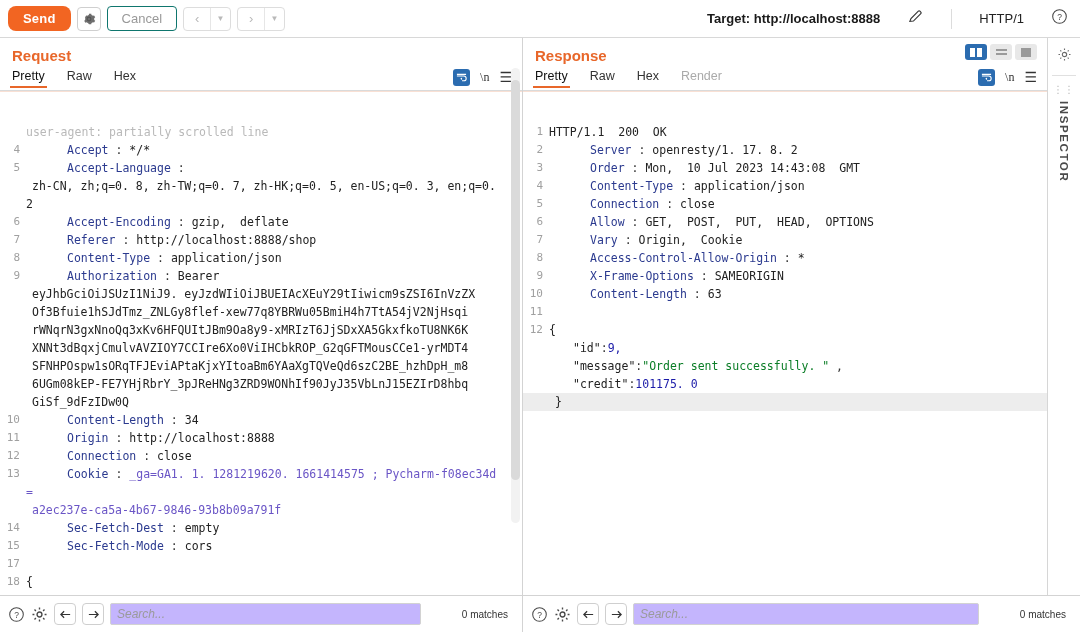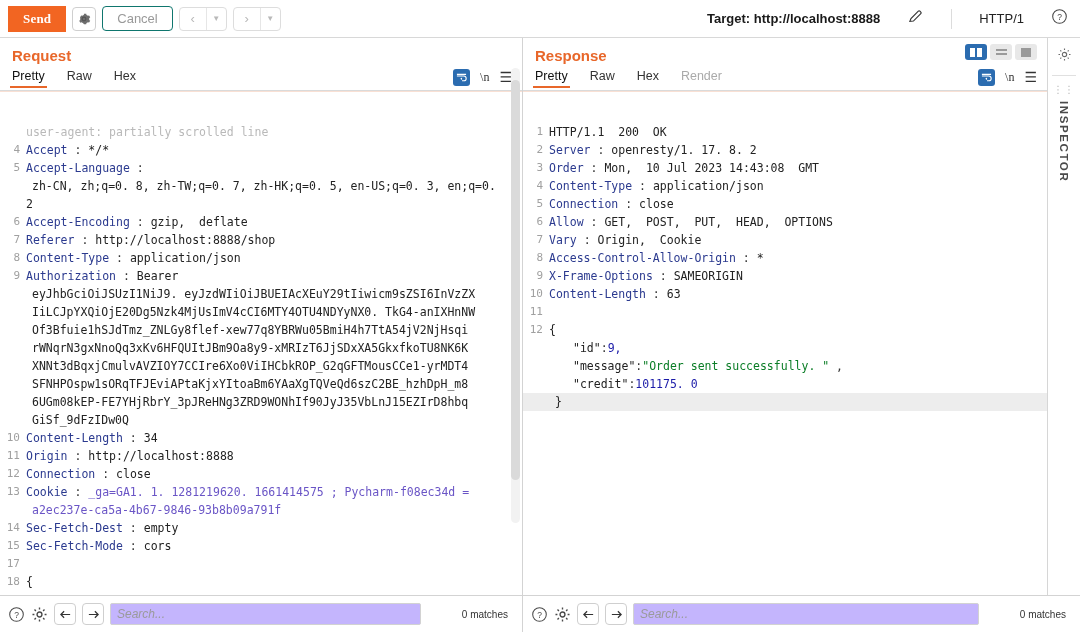--- a/index.html
+++ b/index.html
@@ -12,23 +12,22 @@
   #app { position: relative; width: 1080px; height: 632px; background:#fff; }
 
   
   .toolbar {
     position:absolute; left:0; top:0; width:1080px; height:38px;
     background:#fff; border-bottom:1px solid #d8d8d8;
     display:flex; align-items:center; padding:0 8px; gap:6px;
   }
   .send-btn {
     background:#f26522; color:#fff; font-weight:bold; font-size:13px;
-    border:none; border-radius:0; padding:5px 15px; cursor:pointer;
+    border:none; border-radius:8px; padding:5px 15px; cursor:pointer;
     letter-spacing:.2px;
-    font-family:Liberation Serif, serif;
   }
   .icon-btn {
     width:24px; height:24px; border:1px solid #cfcfcf; border-radius:4px;
     background:#fff; display:flex; align-items:center; justify-content:center;
     cursor:pointer; color:#555;
   }
   .cancel-btn {
     border:1px solid #0f766e; border-radius:4px; background:#fff;
     color:#999; font-size:13px; padding:4px 14px; cursor:pointer;
   }
@@ -101,21 +100,21 @@
     overflow:hidden; background:#fff;
     font-family:"DejaVu Sans Mono","Liberation Mono",monospace;
     font-size:11.5px; line-height:18px;
   }
   .ln-row { display:flex; align-items:flex-start; }
   .ln {
     width:26px; min-width:26px; text-align:right; color:#a0a0a0;
     padding-right:6px; user-select:none; font-size:11px;
   }
   .lc { flex:1; white-space:pre-wrap; word-break:break-all; padding-right:16px; }
-  .hdr-name { color:#2b3a8f; }
+  .hdr-name { color:#2b3a8f;margin-left:41px; }
   .punc { color:#333; }
   .val { color:#222; }
   .cookie-val { color:#6a55c6; }
   .jstr { color:#0a7d26; }
   .jkey { color:#222; }
   .jnum { color:#1a1aa8; }
   .cut-line { color:#b9b9b9; }
   .hl-row { background:#ededed; }
 
   
@@ -255,24 +254,20 @@
             <div class="ln-row">
               <span class="ln">9</span>
               <span class="lc"><span class="hdr-name">Authorization</span><span class="punc"> : </span><span class="val">Bearer</span></span>
             </div>
             <div class="ln-row">
               <span class="ln"></span>
               <span class="lc"><span style="padding-left:6px;" class="val">eyJhbGciOiJSUzI1NiJ9. eyJzdWIiOiJBUEIAcXEuY29tIiwicm9sZSI6InVzZX</span></span>
             </div>
             <div class="ln-row">
               <span class="ln"></span>
-              <span class="lc"><span style="padding-left:6px;" class="val">IiLCJpYXQiOjE20Dg5Nzk4MjUsImV4cCI6MTY4OTU4NDYyNX0. TkG4-anIXHnNW</span></span>
-            </div>
-            <div class="ln-row">
-              <span class="ln"></span>
               <span class="lc"><span style="padding-left:6px;" class="val">Of3Bfuie1hSJdTmz_ZNLGy8flef-xew77q8YBRWu05BmiH4h7TtA54jV2NjHsqi</span></span>
             </div>
             <div class="ln-row">
               <span class="ln"></span>
               <span class="lc"><span style="padding-left:6px;margin-top:40px;" class="val">rWNqrN3gxNnoQq3xKv6HFQUItJBm9Oa8y9-xMRIzT6JjSDxXA5GkxfkoTU8NK6K</span></span>
             </div>
             <div class="ln-row">
               <span class="ln"></span>
               <span class="lc"><span style="padding-left:6px;" class="val">XNNt3dBqxjCmulvAVZIOY7CCIre6Xo0ViIHCbkROP_G2qGFTMousCCe1-yrMDT4</span></span>
             </div>

